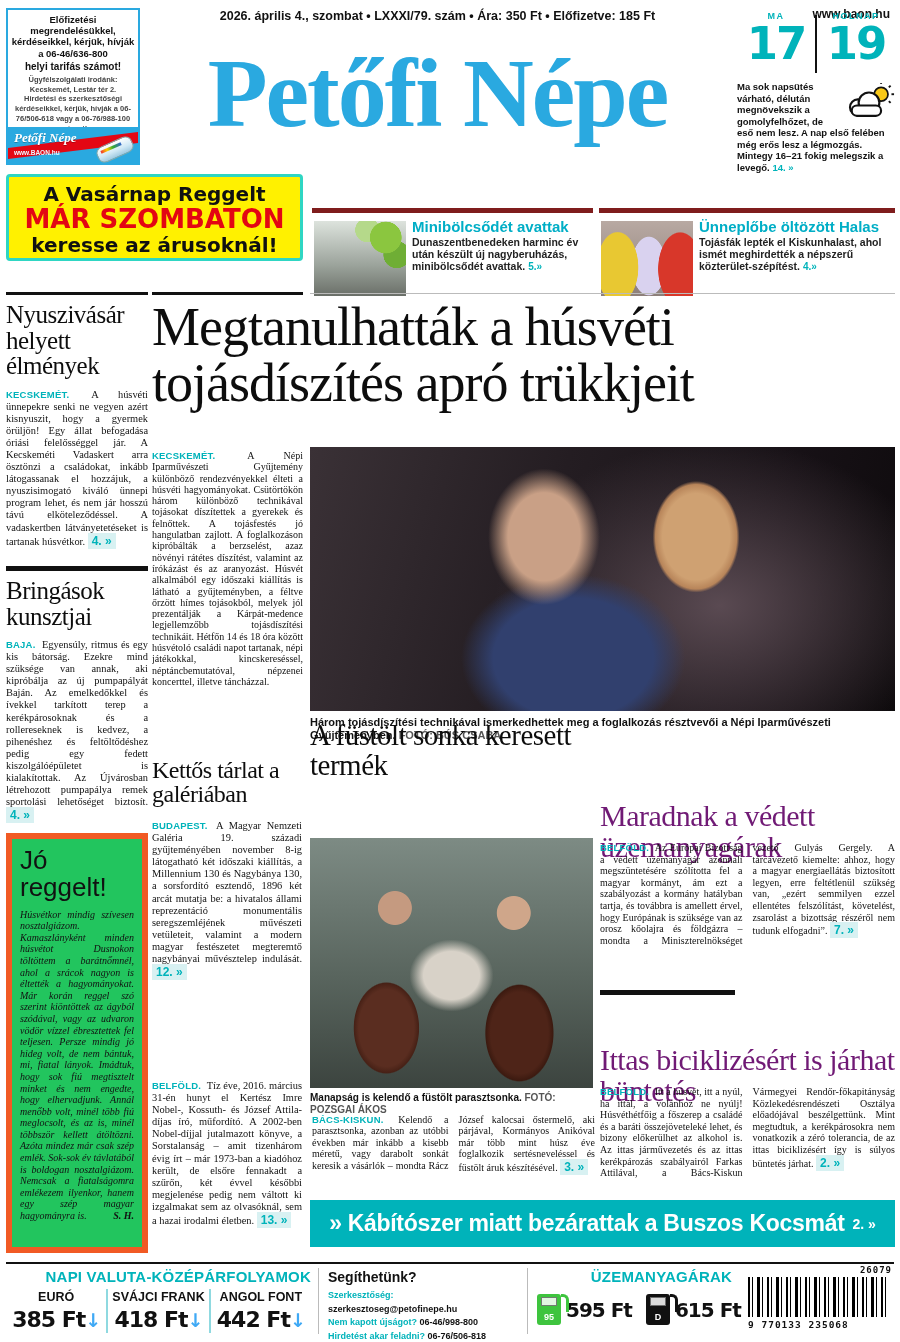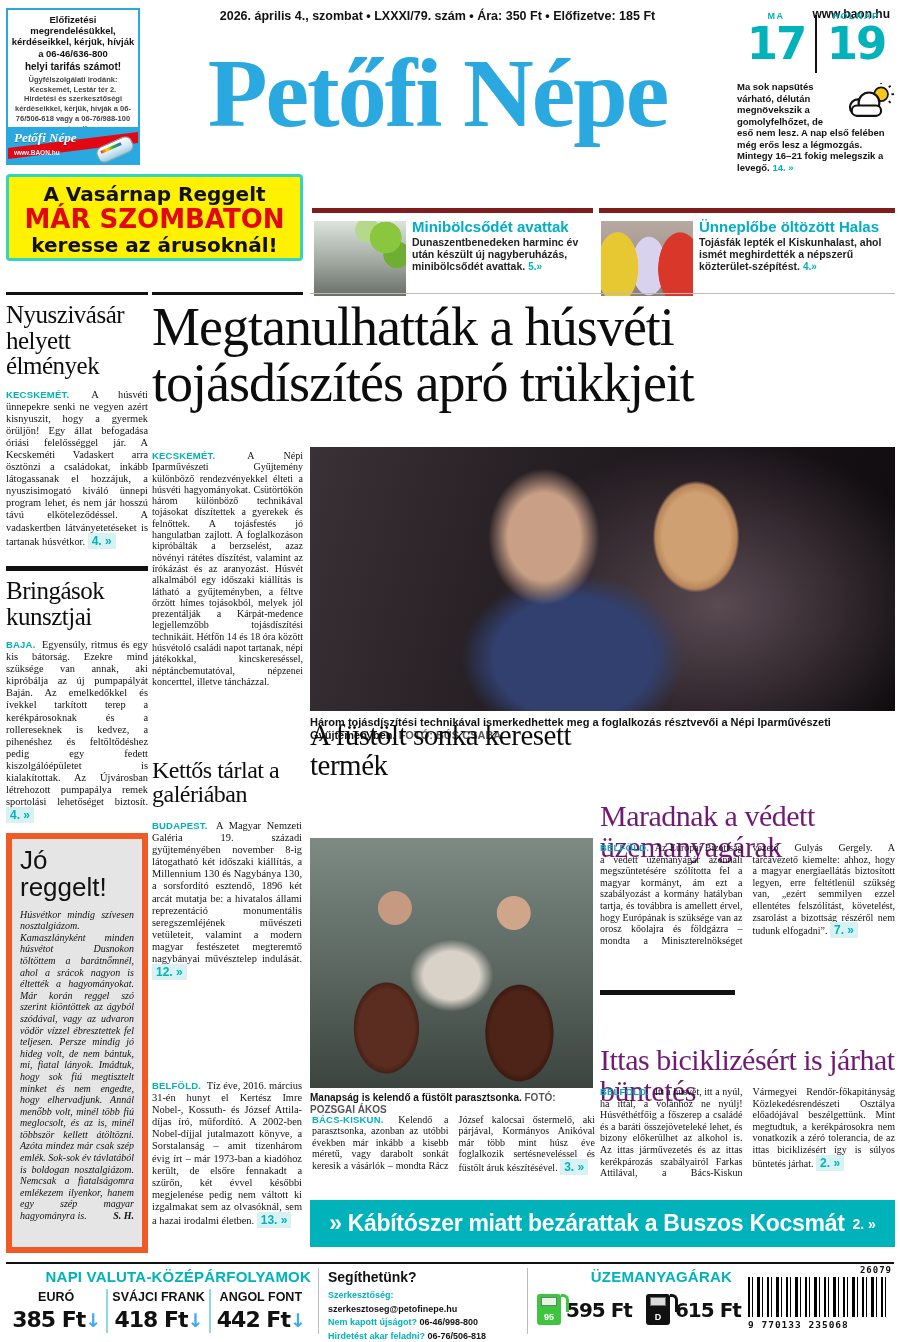--- a/index.html
+++ b/index.html
@@ -83,21 +83,21 @@
       linear-gradient(105deg,#3a3136,#241d22 40%,#171116 75%,#0d0a0c);}
   .ham-photo{left:310px;top:838px;width:283px;height:250px;background:
       radial-gradient(46px 64px at 27% 76%,#5a2d20 0 60%,#472116 70%,transparent 72%),
       radial-gradient(48px 68px at 74% 78%,#4e2418 0 60%,#3c1a10 70%,transparent 72%),
       radial-gradient(30px 30px at 30% 28%,#c59a80 0 55%,transparent 58%),
       radial-gradient(30px 30px at 72% 30%,#cfa68a 0 55%,transparent 58%),
       radial-gradient(70px 60px at 50% 55%,#d8d2c8 0 40%,transparent 60%),
       linear-gradient(#7d8b84,#59655e 55%,#3c443f);}
 
   
-  .opinion{left:6px;top:833px;width:142px;height:420px;box-sizing:border-box;border:6px solid #f15a24;background:#e5e5e5;padding:6px 8px;overflow:hidden;}
+  .opinion{left:6px;top:833px;width:142px;height:420px;box-sizing:border-box;border:6px solid #f15a24;background:#22c55e;padding:6px 8px;overflow:hidden;}
   .op-title{font:400 26px/1.05 "Liberation Sans",sans-serif;color:#111;margin:2px 0 7px;}
   .op-text{font:italic 10px/11.6px "Liberation Serif",serif;text-align:justify;}
   .op-sign{font:bold italic 10px "Liberation Serif",serif;float:right;}
 
   
   .bottom-banner{left:310px;top:1200px;width:585px;height:47px;background:#00b3ba;display:flex;align-items:center;justify-content:center;gap:8px;}
   .bb-text{font:800 23px/1 "Liberation Sans",sans-serif;color:#fff;letter-spacing:-0.3px;}
   .bb-ref{font:800 14px/1 "Liberation Sans",sans-serif;color:#fff;}
 
   

